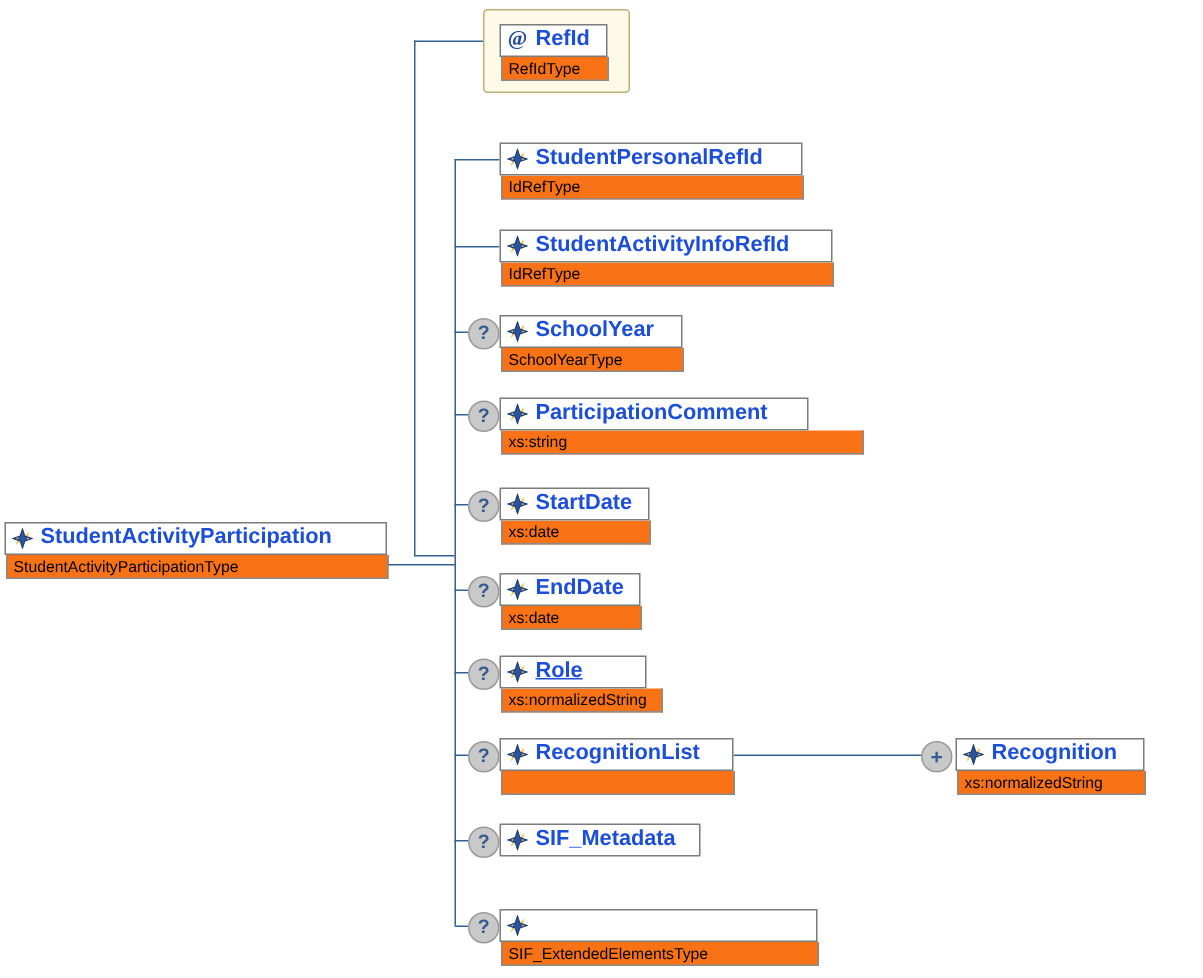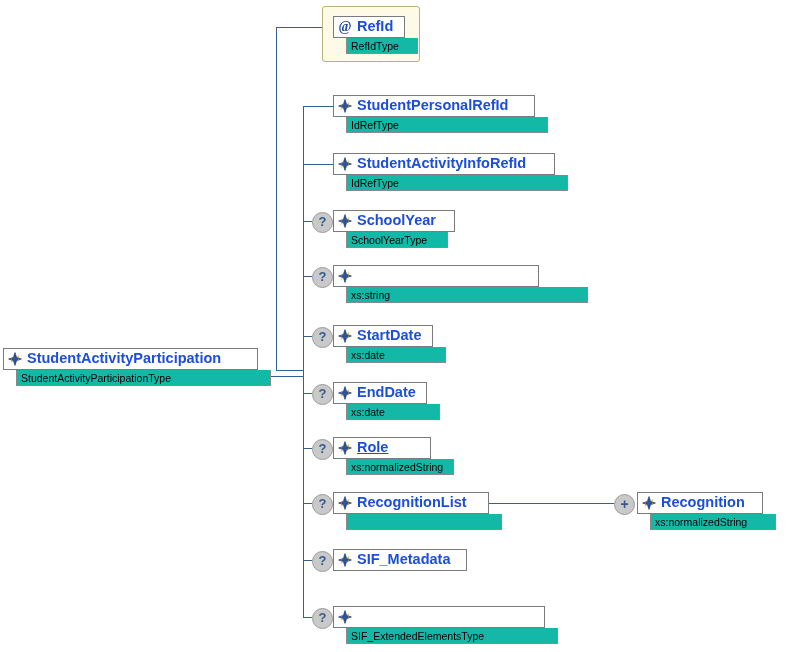--- a/index.html
+++ b/index.html
@@ -35,25 +35,25 @@
     white-space:nowrap;
     font-size:14.5px;
     font-weight:bold;
     color:#1d4ed8;
     padding-left:24px;
     box-sizing:border-box;
     z-index:4;
   }
   .ntype{
     position:absolute;
-    left:13px;
+    left:1px;
     top:22px;
     height:16px;
     line-height:16px;
-    background:#14b8a6;
+    background:#f97316;
     border:1px solid #8a8a8a;
     border-top:none;
     box-sizing:border-box;
     font-size:10.5px;
     color:#000000;
     padding-left:4px;
     white-space:nowrap;
     z-index:2;
   }
   .ntype.empty{color:transparent;}
@@ -148,35 +148,36 @@
       <div class="nname" style="width: 222px;">StudentActivityInfoRefId</div>
       <span class="eicon"><svg viewBox="0 0 14 14" width="14" height="14" xmlns="http://www.w3.org/2000/svg">
           <path d="M7 0.6 L8.6 5.4 L13.4 7 L8.6 8.6 L7 13.4 L5.4 8.6 L0.6 7 L5.4 5.4 Z" fill="#2a53a0"></path>
           <path d="M11.6 2.4 L9.0 5.0 L11.6 7.0 L9.4 9.4 Z" fill="#f0c040"></path>
           <path d="M2.4 11.6 L5.0 9.0 L2.8 7.0 L4.8 4.8 Z" fill="#f0c040"></path>
           <path d="M7 0.6 L8.6 5.4 L13.4 7 L8.6 8.6 L7 13.4 L5.4 8.6 L0.6 7 L5.4 5.4 Z" fill="none" stroke="#1c3a73" stroke-width="0.7"></path>
         </svg></span>
     </div>
     <div class="line hline" style="left: 303px; top: 164px; width: 30px; height: 1px;"></div>
     <div class="node" style="left: 333px; top: 210px; width: 126px; height: 38px;">
-      <div class="ntype" style="width: 102px;">SchoolYearType</div>
+      <div class="ntype" style="width: 122px;">SchoolYearType</div>
       <div class="nbox" style="width: 122px; height: 22px;"></div>
       <div class="nname" style="width: 114px;">SchoolYear</div>
       <span class="eicon"><svg viewBox="0 0 14 14" width="14" height="14" xmlns="http://www.w3.org/2000/svg">
           <path d="M7 0.6 L8.6 5.4 L13.4 7 L8.6 8.6 L7 13.4 L5.4 8.6 L0.6 7 L5.4 5.4 Z" fill="#2a53a0"></path>
           <path d="M11.6 2.4 L9.0 5.0 L11.6 7.0 L9.4 9.4 Z" fill="#f0c040"></path>
           <path d="M2.4 11.6 L5.0 9.0 L2.8 7.0 L4.8 4.8 Z" fill="#f0c040"></path>
           <path d="M7 0.6 L8.6 5.4 L13.4 7 L8.6 8.6 L7 13.4 L5.4 8.6 L0.6 7 L5.4 5.4 Z" fill="none" stroke="#1c3a73" stroke-width="0.7"></path>
         </svg></span>
     </div>
     <div class="badge" style="left: 312px; top: 212px;">?</div>
     <div class="line hline" style="left: 303px; top: 221px; width: 9px; height: 1px;"></div>
     <div class="node" style="left: 333px; top: 265px; width: 210px; height: 38px;">
       <div class="ntype" style="width: 242px;">xs:string</div>
       <div class="nbox" style="width: 206px; height: 22px;"></div>
+      <div class="nname" style="width: 206px;">ParticipationComment</div>
       <span class="eicon"><svg viewBox="0 0 14 14" width="14" height="14" xmlns="http://www.w3.org/2000/svg">
           <path d="M7 0.6 L8.6 5.4 L13.4 7 L8.6 8.6 L7 13.4 L5.4 8.6 L0.6 7 L5.4 5.4 Z" fill="#2a53a0"></path>
           <path d="M11.6 2.4 L9.0 5.0 L11.6 7.0 L9.4 9.4 Z" fill="#f0c040"></path>
           <path d="M2.4 11.6 L5.0 9.0 L2.8 7.0 L4.8 4.8 Z" fill="#f0c040"></path>
           <path d="M7 0.6 L8.6 5.4 L13.4 7 L8.6 8.6 L7 13.4 L5.4 8.6 L0.6 7 L5.4 5.4 Z" fill="none" stroke="#1c3a73" stroke-width="0.7"></path>
         </svg></span>
     </div>
     <div class="badge" style="left: 312px; top: 267px;">?</div>
     <div class="line hline" style="left: 303px; top: 276px; width: 9px; height: 1px;"></div>
     <div class="node" style="left: 333px; top: 325px; width: 104px; height: 38px;">

